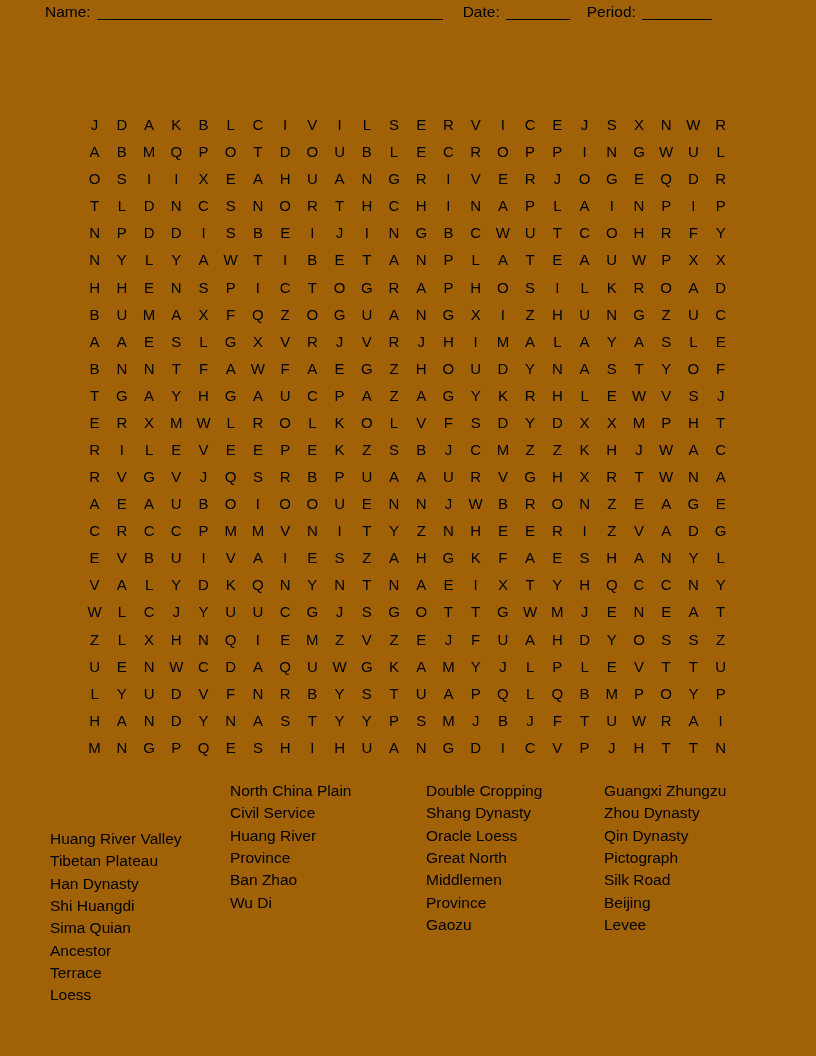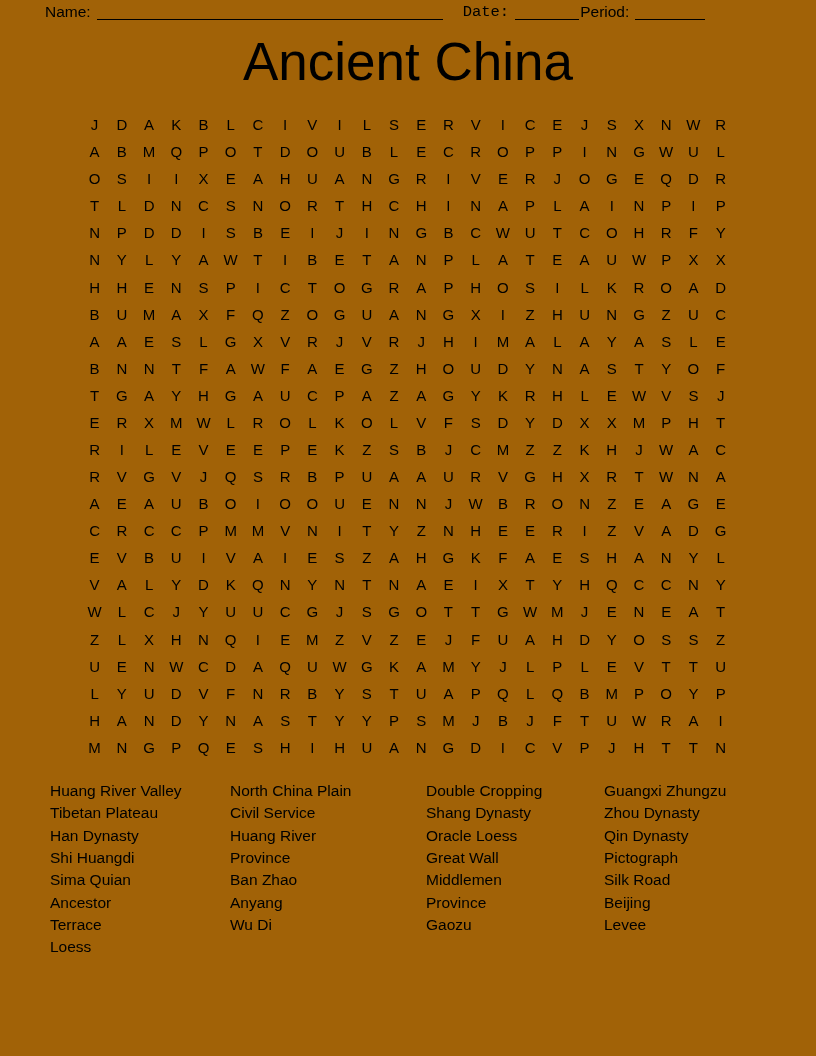--- a/index.html
+++ b/index.html
@@ -31,22 +31,22 @@
   .hdr-label { display: inline-block; }
   .blank-line {
     display: inline-block;
     height: 15px;
     border-bottom: 1.6px solid #000;
     margin-left: 6px;
   }
   .blank-name   { width: 346px; }
   .blank-date   { width: 64px; }
   .blank-period { width: 70px; }
-  .gap-date   { margin-left: 20px; font-family: Liberation Mono, monospace; }
-  .gap-period { margin-left: 1px; text-align: right; }
+  .gap-date   { margin-left: 20px; }
+  .gap-period { margin-left: 17px; text-align: right; }
 
   
   .title {
     position: absolute;
     top: 33px;
     left: 0;
     width: 816px;
     text-align: center;
     font-size: 53px;
     font-weight: 400;
@@ -74,21 +74,21 @@
 
   
   .wordbank {
     position: absolute;
     left: 50px;
     top: 780px;
     display: flex;
     align-items: flex-start;
   }
   .wb-col { flex: 0 0 auto; }
-  .wb-col-1 { width: 180px; }
+  .wb-col-1 { width: 180px; margin-top: 48px; }
   .wb-col-2 { width: 180px; }
   .wb-col-3 { width: 178px; margin-left: 16px; }
   .wb-col-4 { width: auto; }
   .word {
     font-size: 15.5px;
     line-height: 22.35px;
     white-space: nowrap;
   }
 </style>
 </head>
@@ -98,21 +98,20 @@
 
   <div class="header">
     <span class="hdr-label">Name:</span>
     <span class="blank-line blank-name"></span>
     <span class="hdr-label gap-date">Date:</span>
     <span class="blank-line blank-date"></span>
     <span class="hdr-label gap-period">Period:</span>
     <span class="blank-line blank-period"></span>
   </div>
 
-  <div class="title">Ancient China</div>
 
   <div class="grid">
       <div class="cell">J</div>
       <div class="cell">D</div>
       <div class="cell">A</div>
       <div class="cell">K</div>
       <div class="cell">B</div>
       <div class="cell">L</div>
       <div class="cell">C</div>
       <div class="cell">I</div>
@@ -696,28 +695,27 @@
         <div class="word">Ancestor</div>
         <div class="word">Terrace</div>
         <div class="word">Loess</div>
       </div>
     <div class="wb-col wb-col-2">
         <div class="word">North China Plain</div>
         <div class="word">Civil Service</div>
         <div class="word">Huang River</div>
         <div class="word">Province</div>
         <div class="word">Ban Zhao</div>
-        <div class="word">Anyang</div>
         <div class="word">Wu Di</div>
       </div>
     <div class="wb-col wb-col-3">
         <div class="word">Double Cropping</div>
         <div class="word">Shang Dynasty</div>
         <div class="word">Oracle Loess</div>
-        <div class="word">Great Wall</div>
+        <div class="word">Great North</div>
         <div class="word">Middlemen</div>
         <div class="word">Province</div>
         <div class="word">Gaozu</div>
       </div>
     <div class="wb-col wb-col-4">
         <div class="word">Guangxi Zhungzu</div>
         <div class="word">Zhou Dynasty</div>
         <div class="word">Qin Dynasty</div>
         <div class="word">Pictograph</div>
         <div class="word">Silk Road</div>

